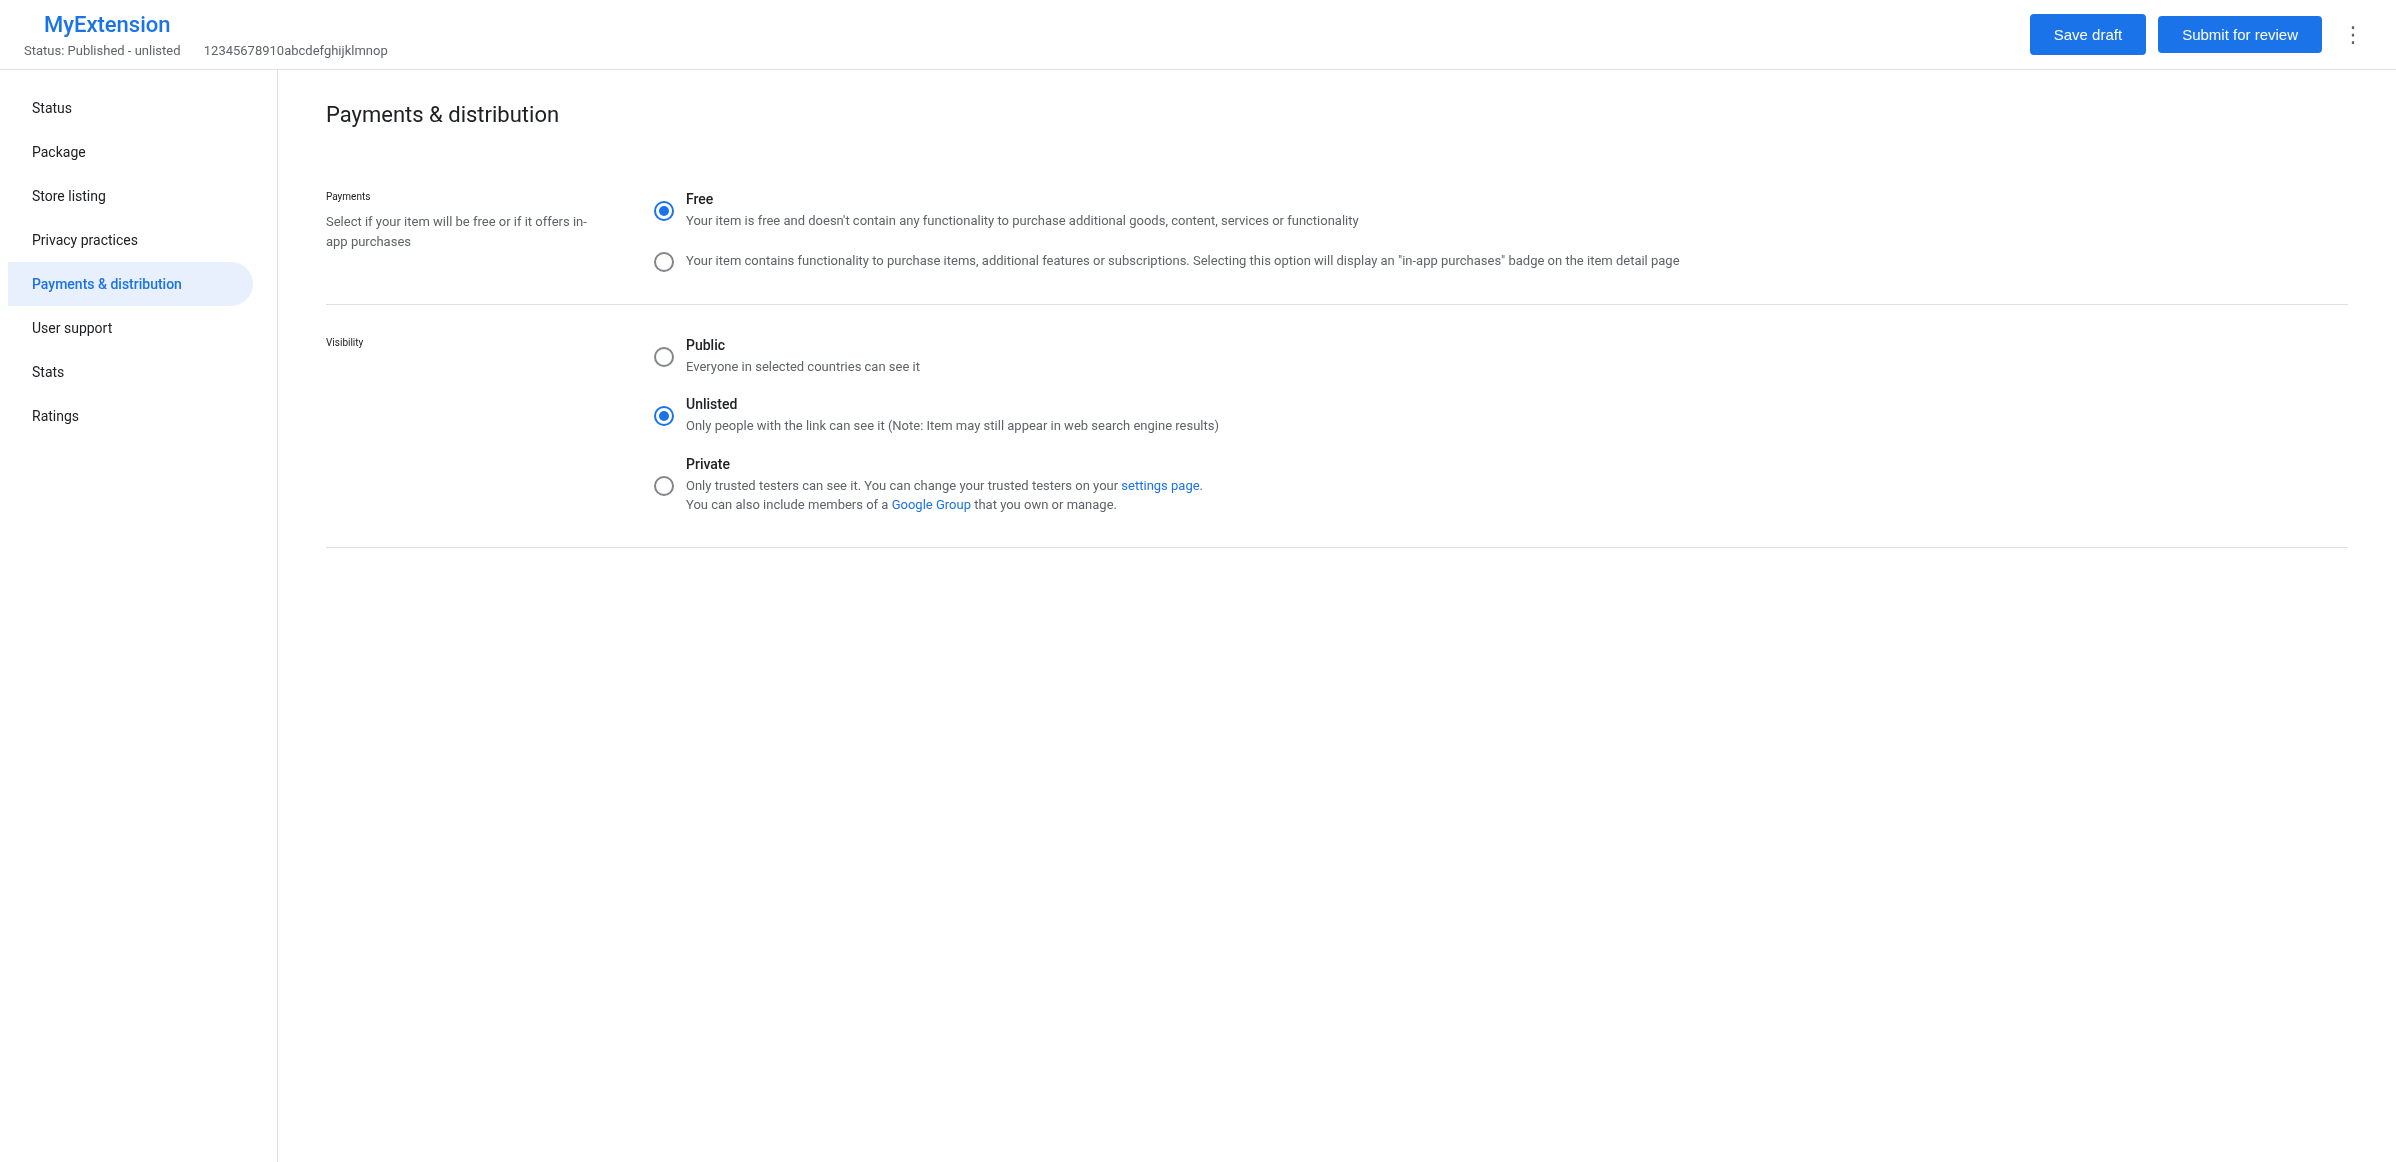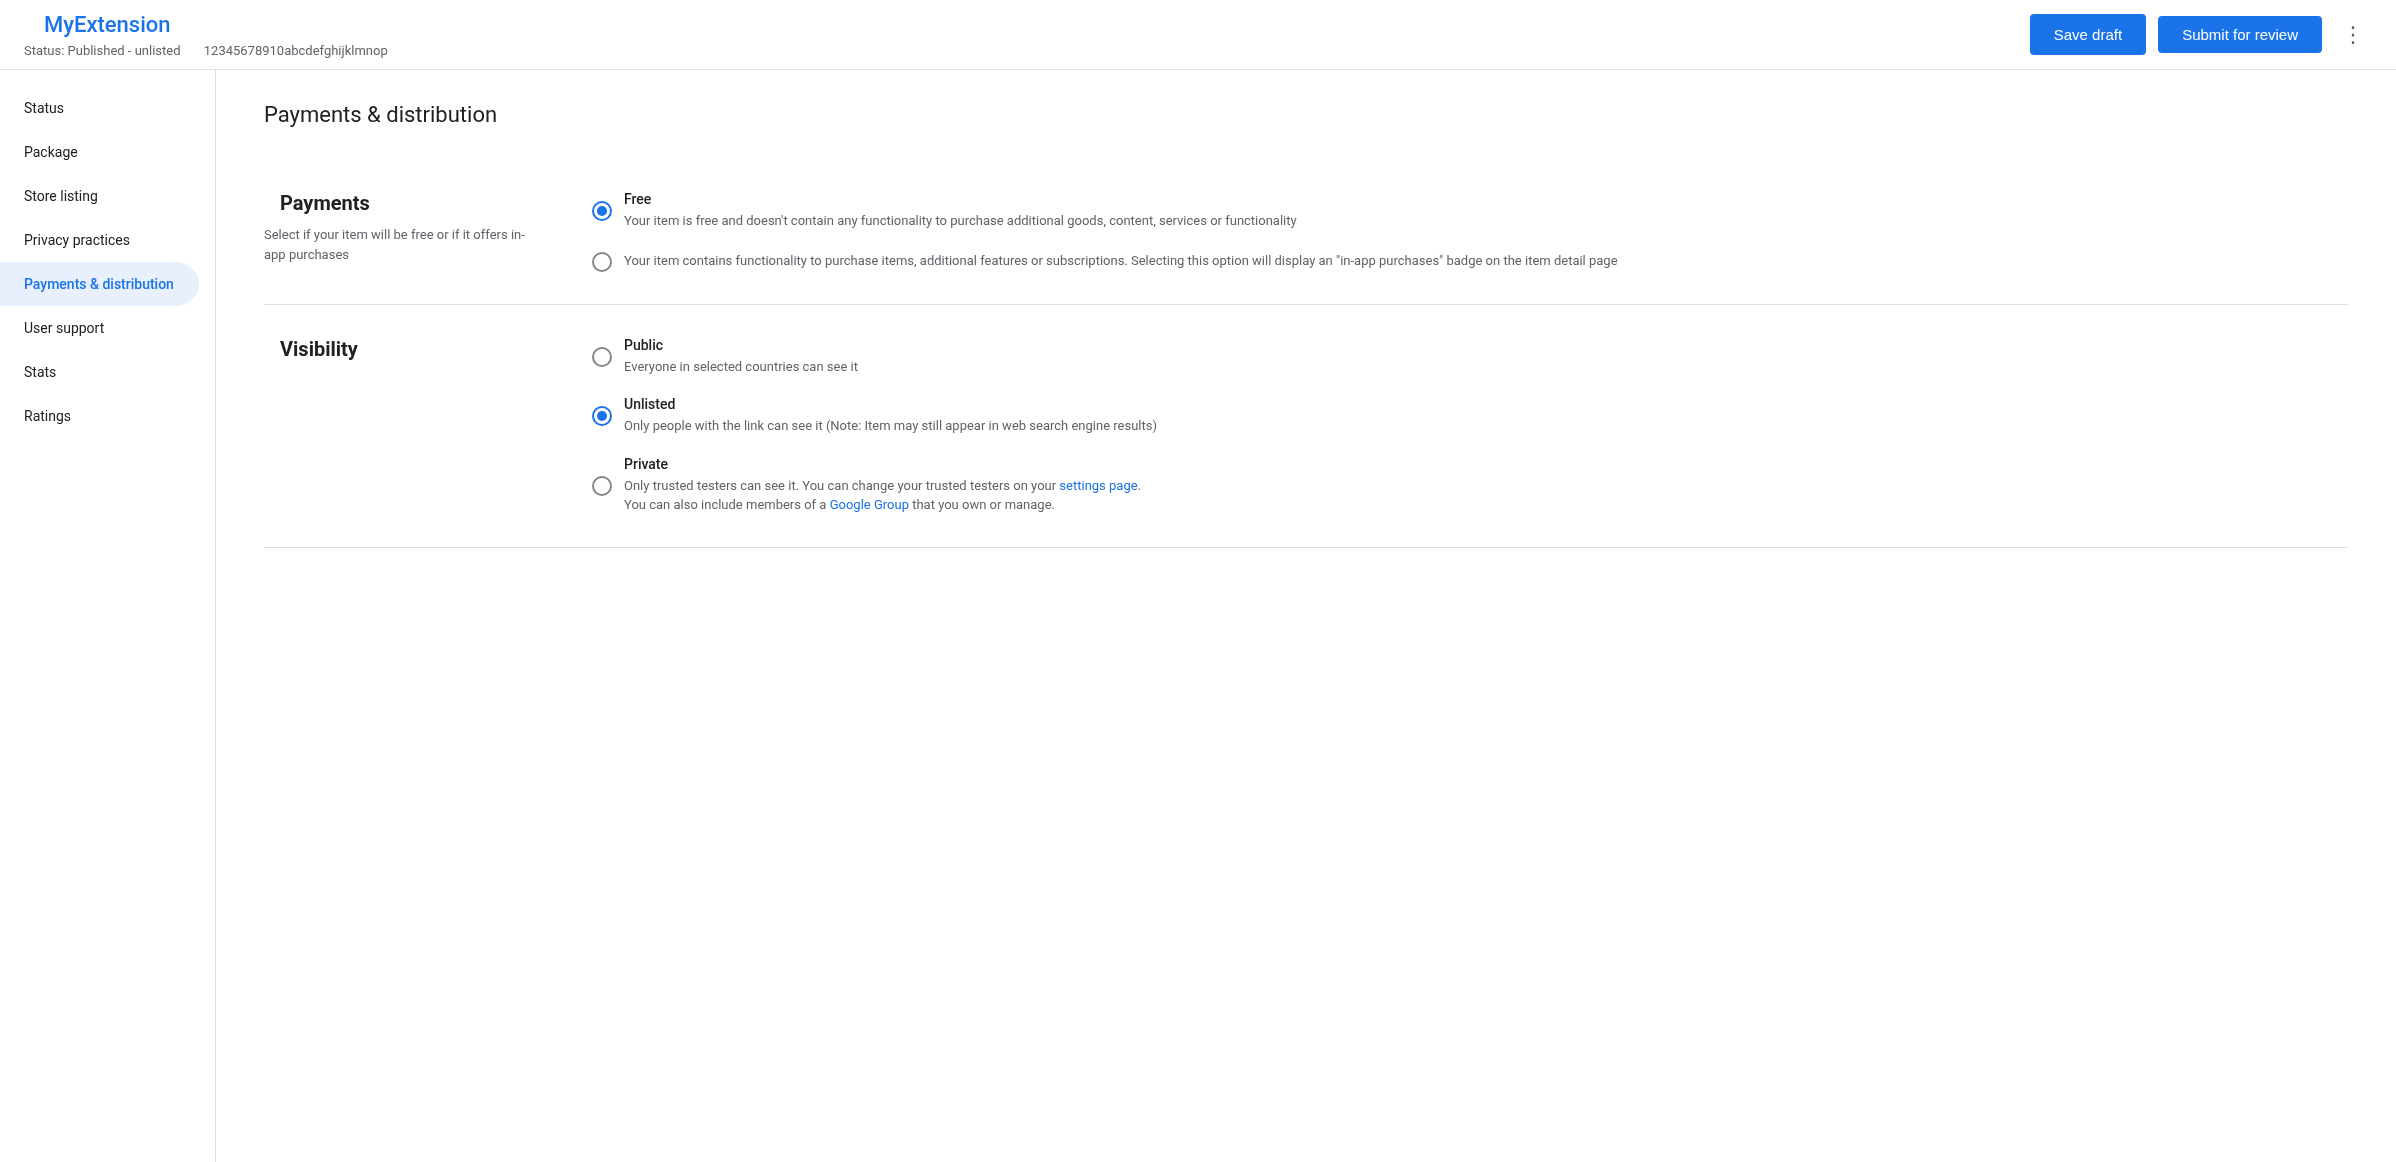--- a/index.html
+++ b/index.html
@@ -64,22 +64,22 @@
     }
 
     
     .layout {
       display: flex;
       min-height: calc(100vh - 70px);
     }
 
     
     .sidebar {
-      width: 216px;
-      padding: 16px 0;
+      width: 278px;
+      padding: 16px 8px;
       border-right: 1px solid #e0e0e0;
       flex-shrink: 0;
     }
     .sidebar-item {
       padding: 14px 24px;
       font-size: 14px;
       color: #202124;
       cursor: pointer;
       border-radius: 0 24px 24px 0;
       margin-right: 16px;
@@ -108,25 +108,24 @@
       display: flex;
       padding: 32px 0;
       border-bottom: 1px solid #e0e0e0;
       gap: 48px;
     }
     .section-label {
       width: 280px;
       flex-shrink: 0;
     }
     .section-label h3 {
-      font-size: 20px;
-      font-weight: 700;
+      font-size: 10px;
+      font-weight: 400;
       margin-bottom: 10px;
       color: #202124;
-      margin-left: 16px;
     }
     .section-label p {
       font-size: 13px;
       color: #5f6368;
       line-height: 1.5;
     }
     .section-content {
       flex: 1;
     }
 

